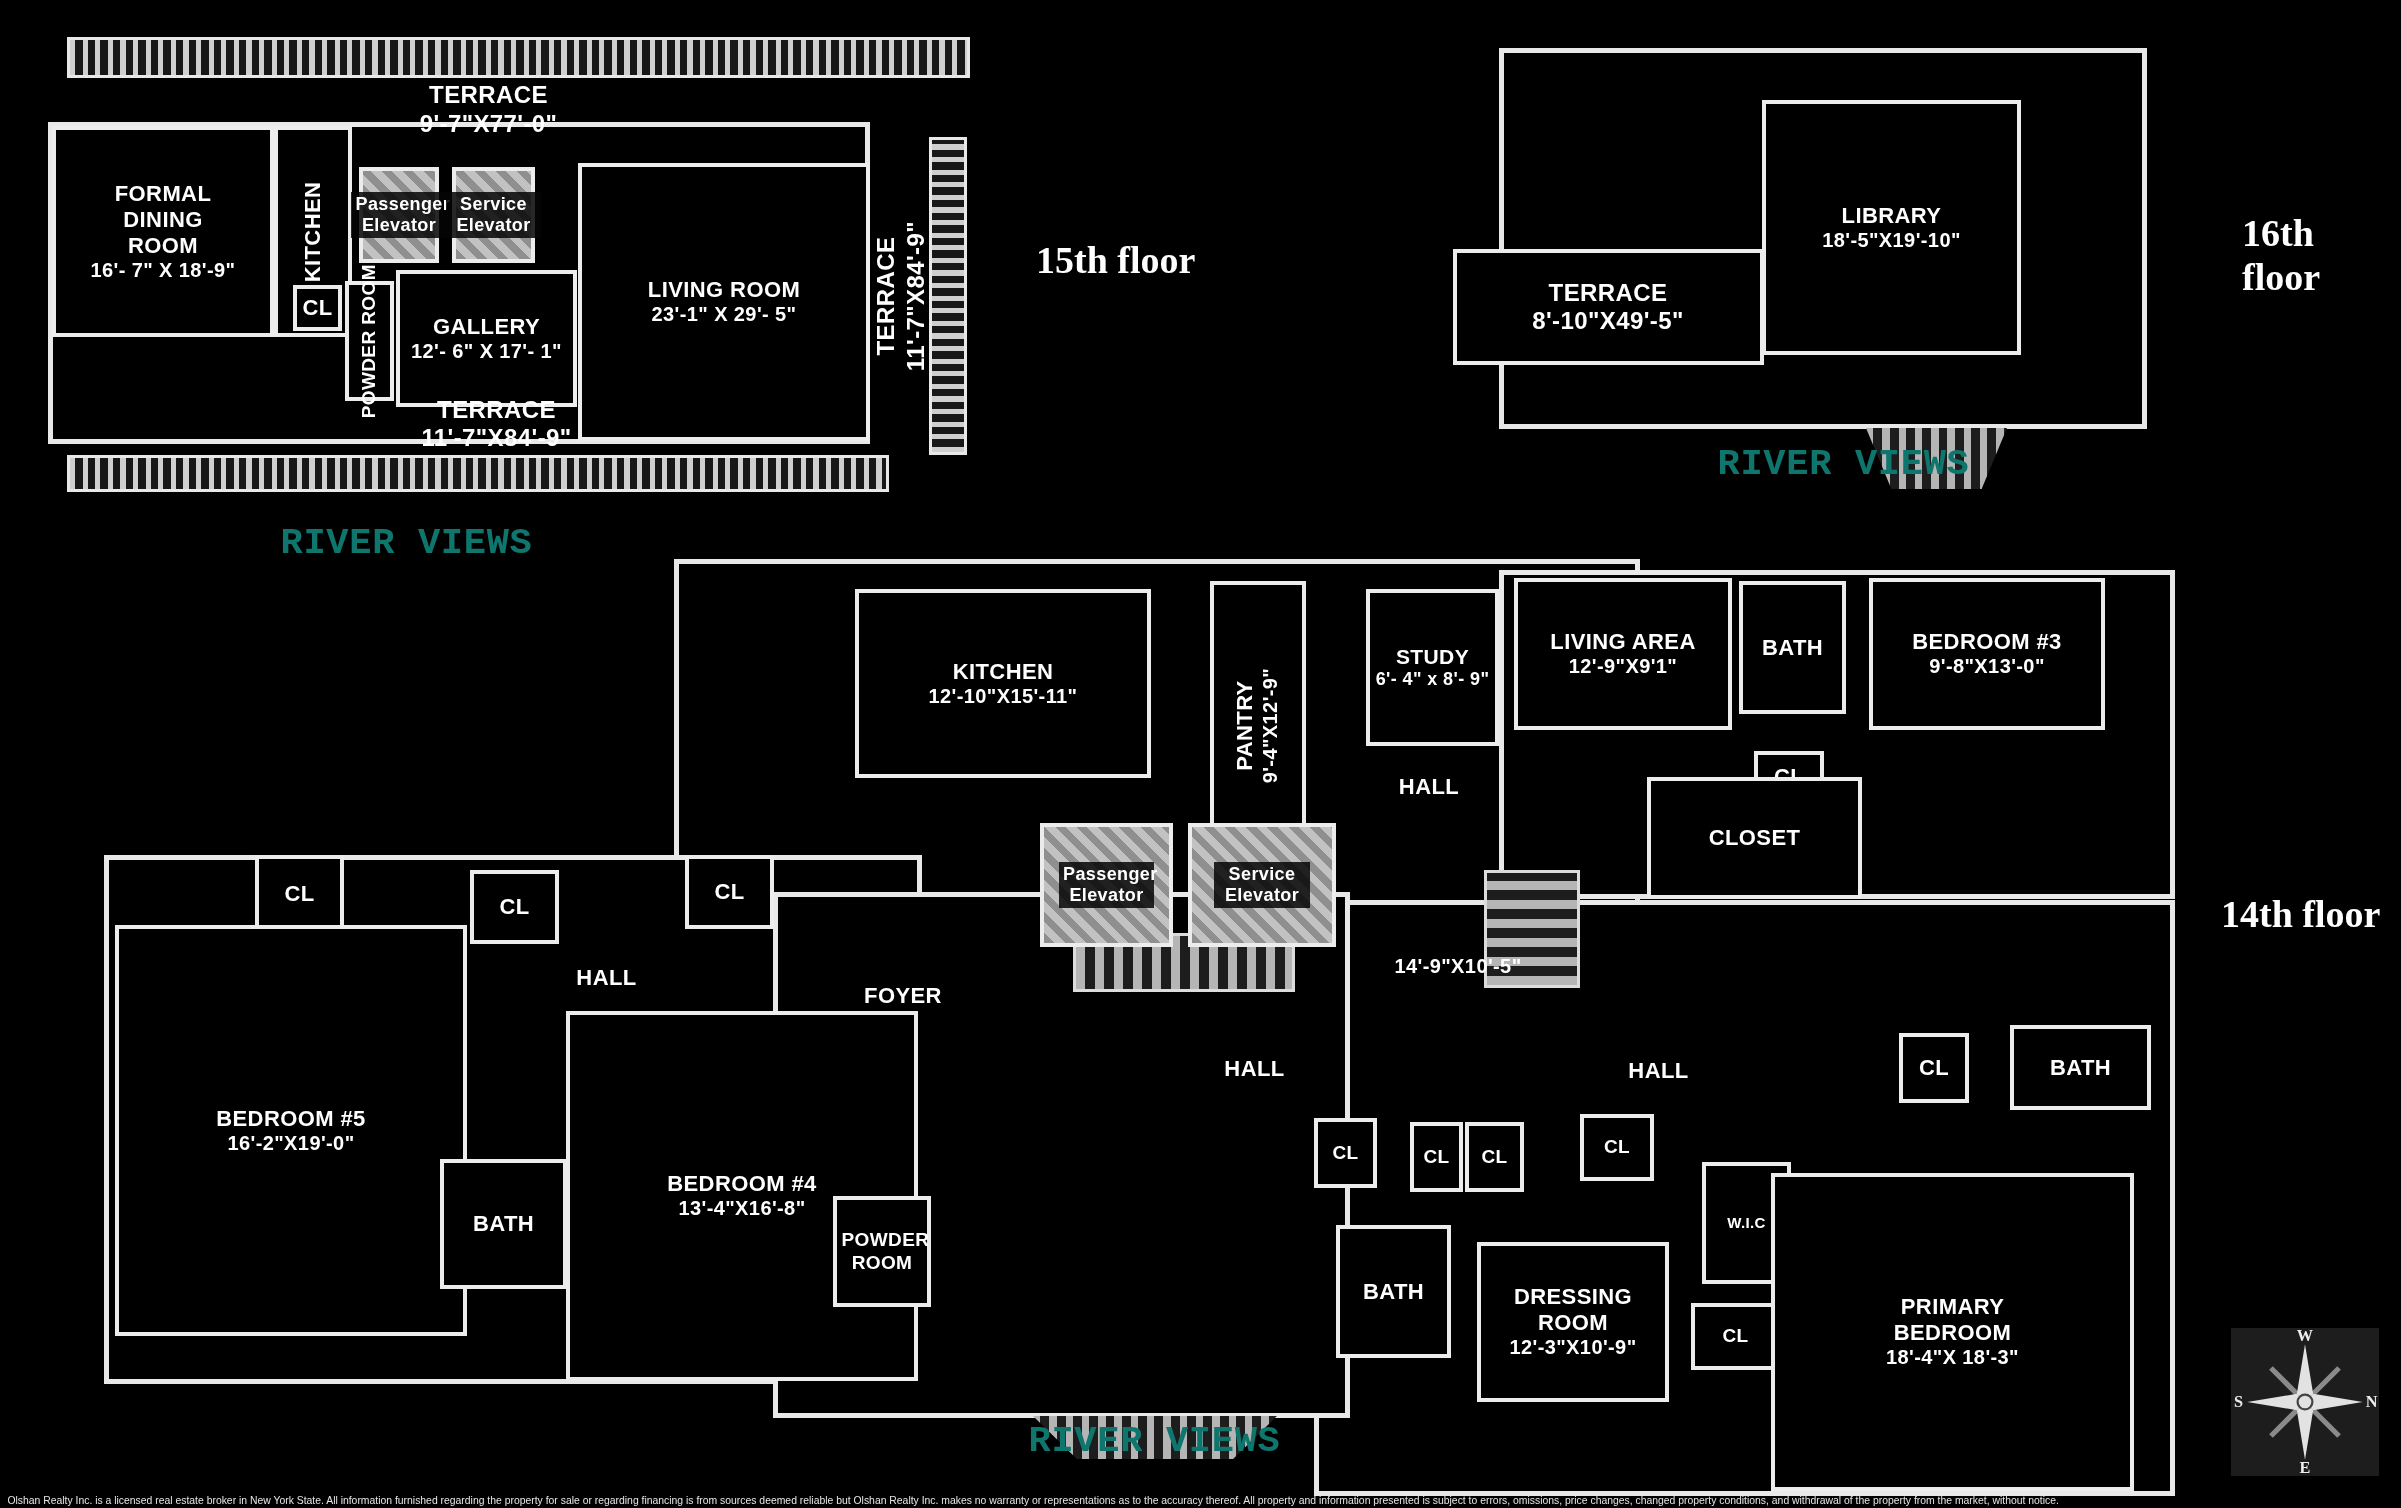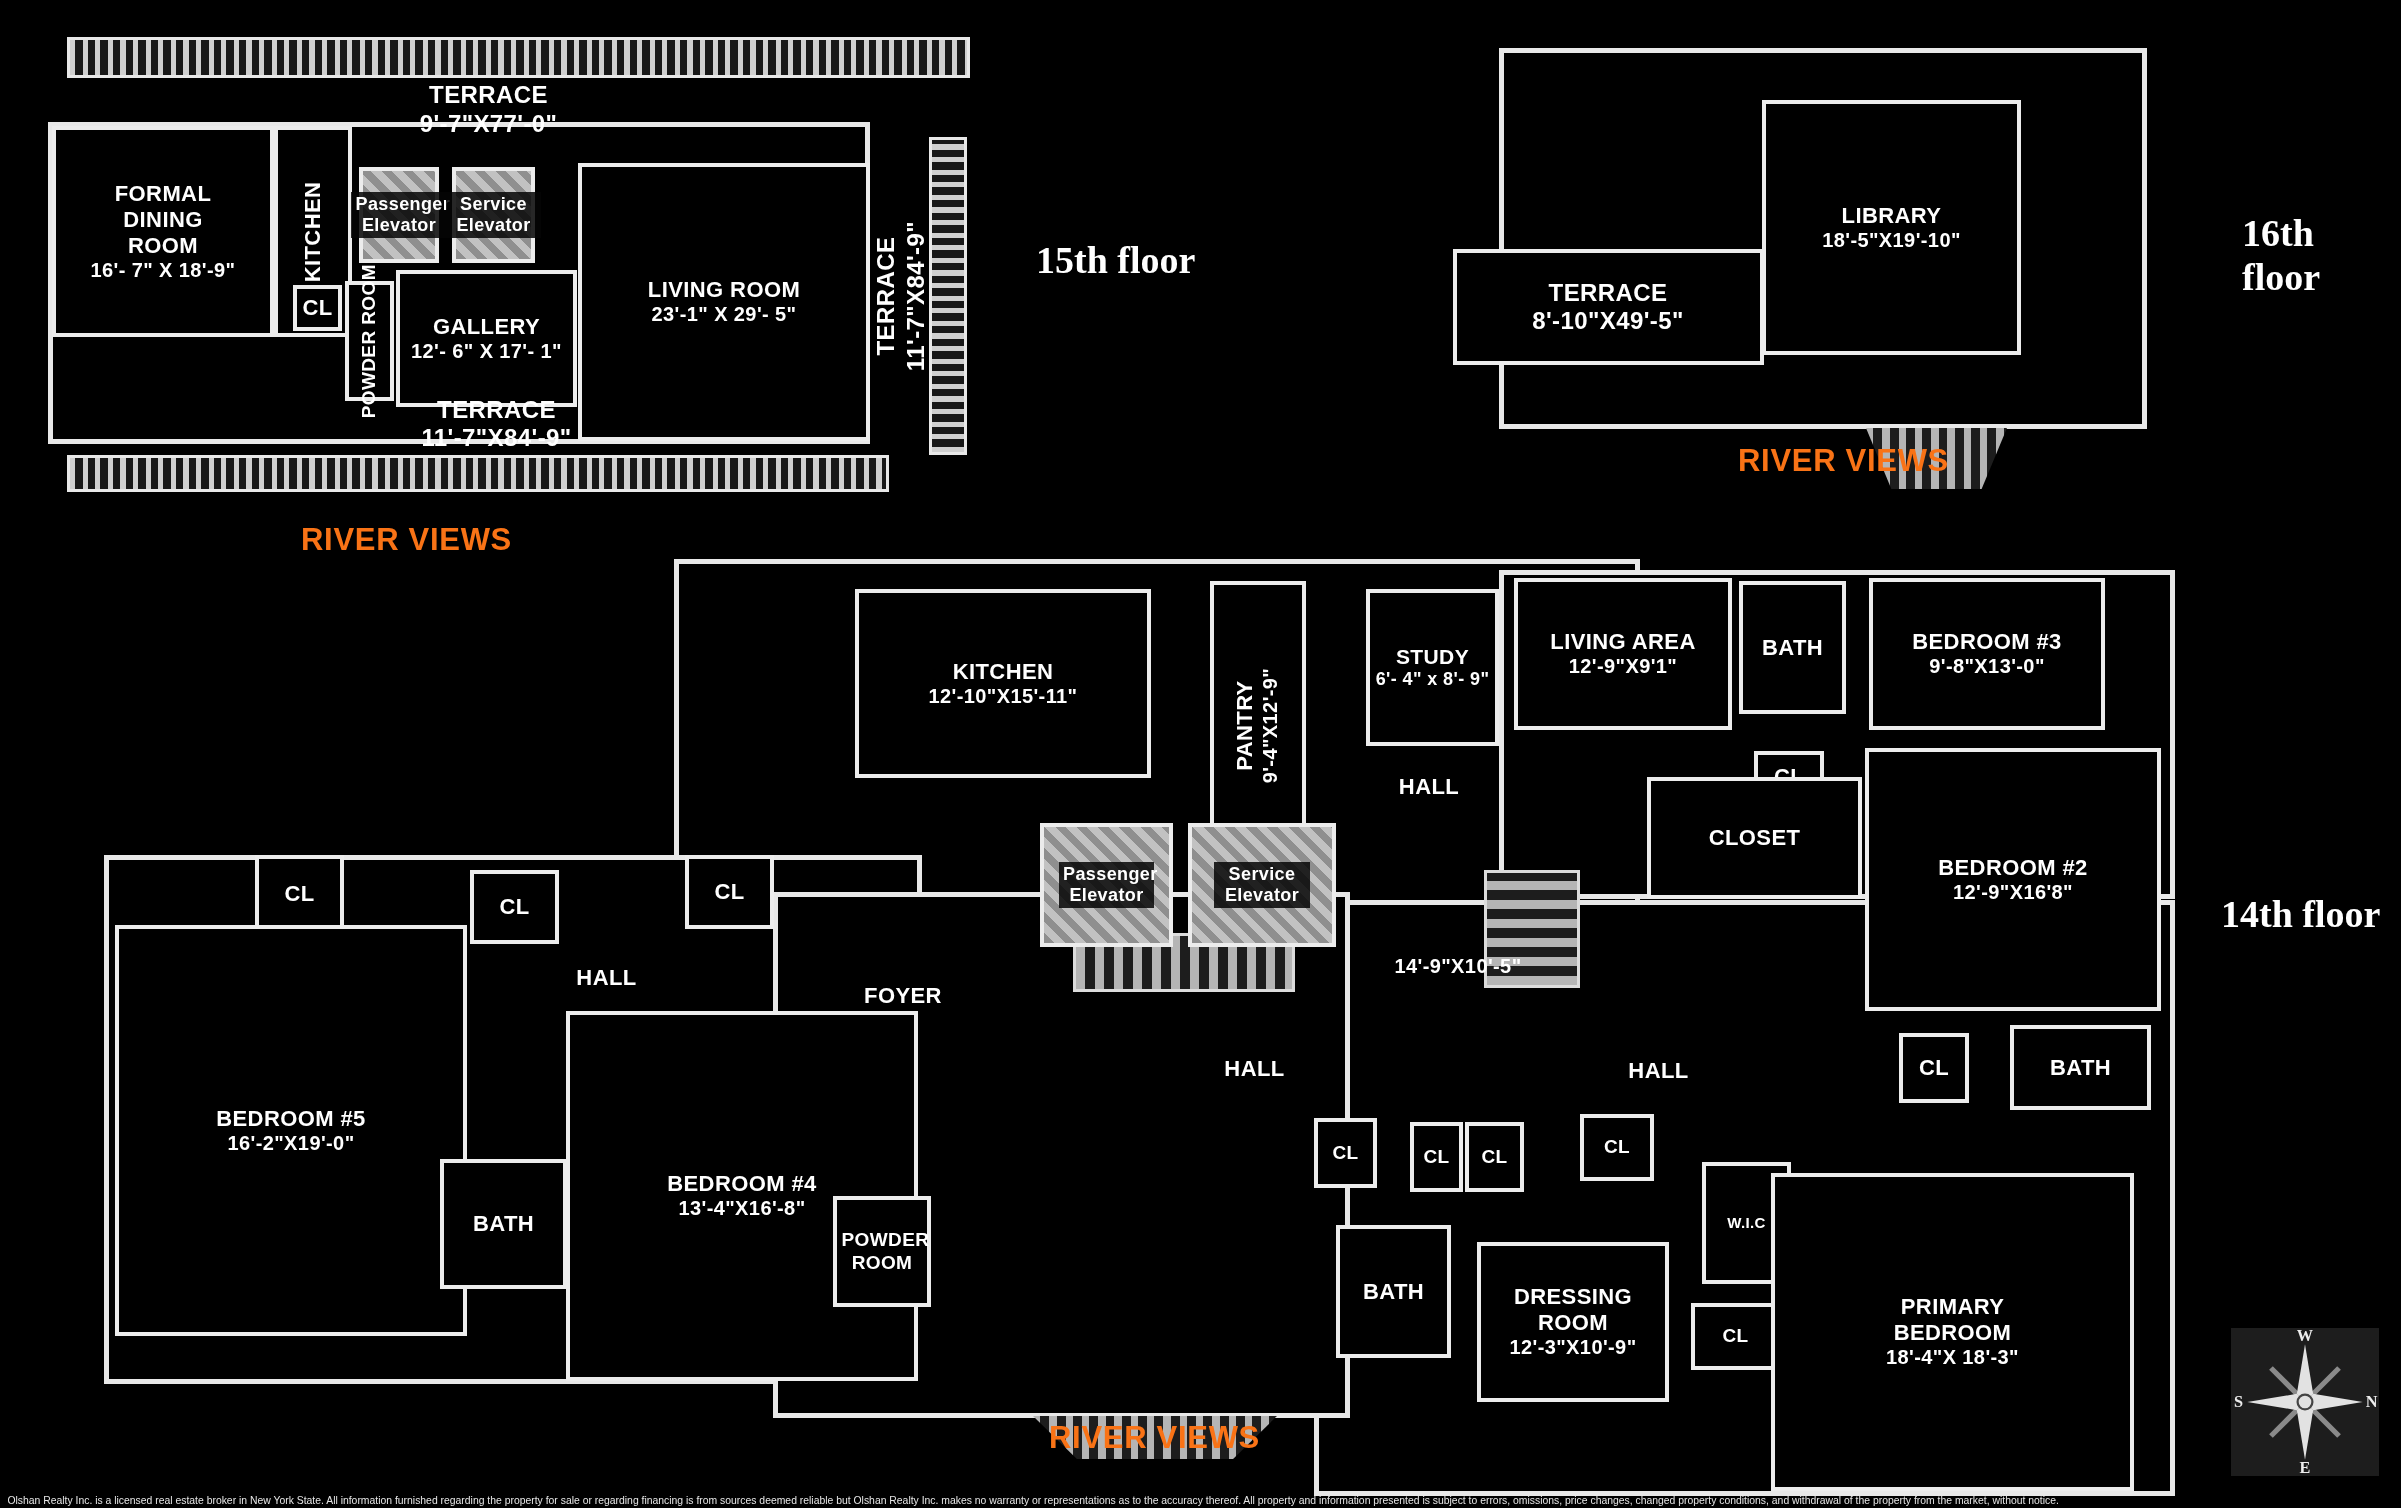--- a/index.html
+++ b/index.html
@@ -21,22 +21,22 @@
            border:3.7px solid #e8e8e8;box-sizing:border-box;z-index:2;}
   .elev{background:repeating-linear-gradient(45deg,#8f8f8f 0 7.4px,#c2c2c2 7.4px 15px);}
   .elev .name{background:rgba(5,5,5,.85);padding:1.5px 4.4px;font-size:18px;width:87px;}
   .stairs{position:absolute;background:repeating-linear-gradient(90deg,#b5b5b5 0 9px,#1d1d1d 9px 19px);
           border:3.7px solid #dcdcdc;box-sizing:border-box;z-index:2;}
   .stairs.v{background:repeating-linear-gradient(0deg,#b5b5b5 0 9px,#1d1d1d 9px 19px);}
   .bay{position:absolute;background:repeating-linear-gradient(90deg,#b5b5b5 0 7.4px,#1d1d1d 7.4px 16.3px);
        clip-path:polygon(0 0,100% 0,82% 100%,18% 100%);z-index:2;}
   .floor-label{position:absolute;font-family:"Liberation Serif",serif;font-weight:bold;
                font-size:38px;color:#fff;z-index:5;}
-  .river{position:absolute;font-family:Liberation Sans, sans-serif;font-weight:bold;
-         font-size:31px;color:#f97316;text-align:center;letter-spacing:0.7px;z-index:5;}
+  .river{position:absolute;font-family:Liberation Mono, monospace;font-weight:bold;
+         font-size:37px;color:#0f766e;text-align:center;letter-spacing:0.7px;z-index:5;}
   .terr-label .name,.terr-label .dims{font-size:24px;}
   .compass{position:absolute;left:2231px;top:1328px;width:148px;height:148px;
            background:#1d1d1d;z-index:5;display:flex;align-items:center;justify-content:center;}
   .footer{position:absolute;left:7.4px;top:1495px;width:2388px;font-size:10.4px;color:#e6e6e6;
           white-space:nowrap;overflow:hidden;z-index:6;}
 </style>
 </head>
 <body>
 
 <div class="plan" style="left:41px;top:26px;width:955px;height:518px">
@@ -145,24 +145,20 @@
   </div>
   <div class="room" style="left:1784px;top:18.5px;width:236px;height:152px">
     <span class="name">BEDROOM #3</span>
     <span class="dims">9'-8"X13'-0"</span>
   </div>
   <div class="room" style="left:1669px;top:192px;width:70px;height:52px">
     <span class="name">CL</span>
   </div>
   <div class="room" style="left:1562px;top:218px;width:215px;height:122px">
     <span class="name">CLOSET</span>
-  </div>
-  <div class="room" style="left:1780px;top:189px;width:296px;height:263px">
-    <span class="name">BEDROOM #2</span>
-    <span class="dims">12'-9"X16'8"</span>
   </div>
   <div class="room elev" style="left:955px;top:264px;width:133px;height:124px">
     <span class="name">Passenger Elevator</span>
   </div>
   <div class="room elev" style="left:1103px;top:264px;width:148px;height:124px">
     <span class="name">Service Elevator</span>
   </div>
   <div class="stairs" style="left:988px;top:374px;width:222px;height:59px"></div>
   <div class="stairs v" style="left:1399px;top:311px;width:96px;height:118px"></div>
   <div class="room nob" style="left:1288px;top:389px;width:170px;height:37px">

